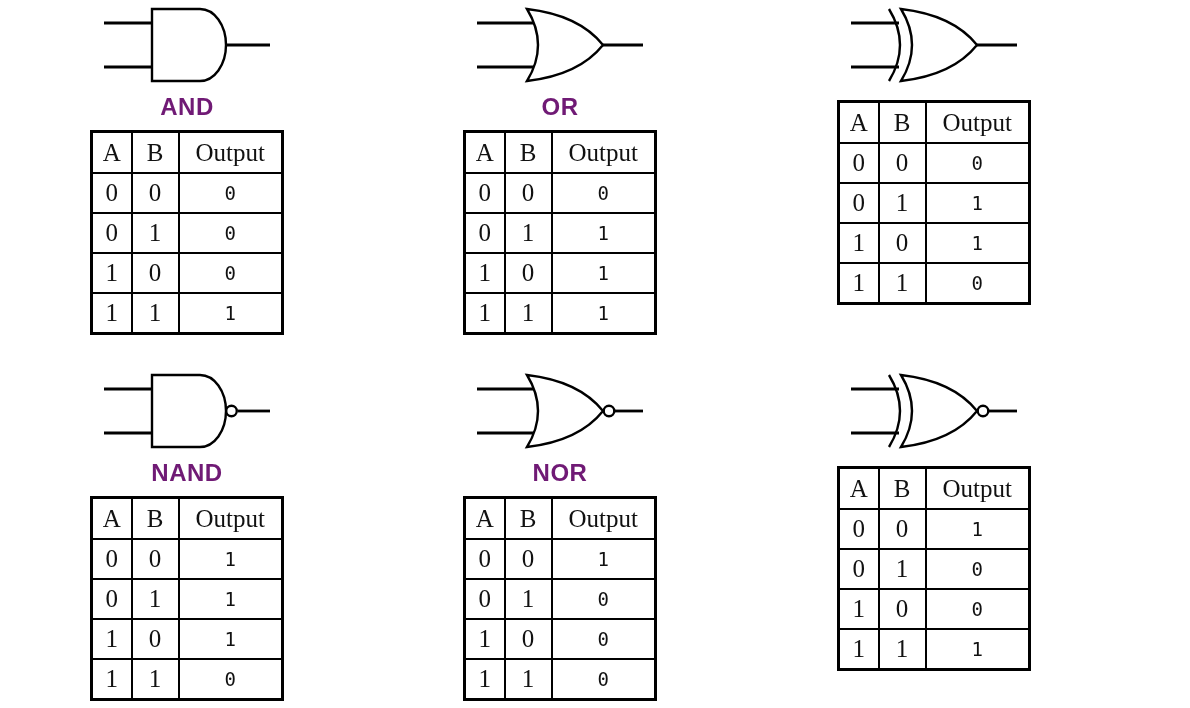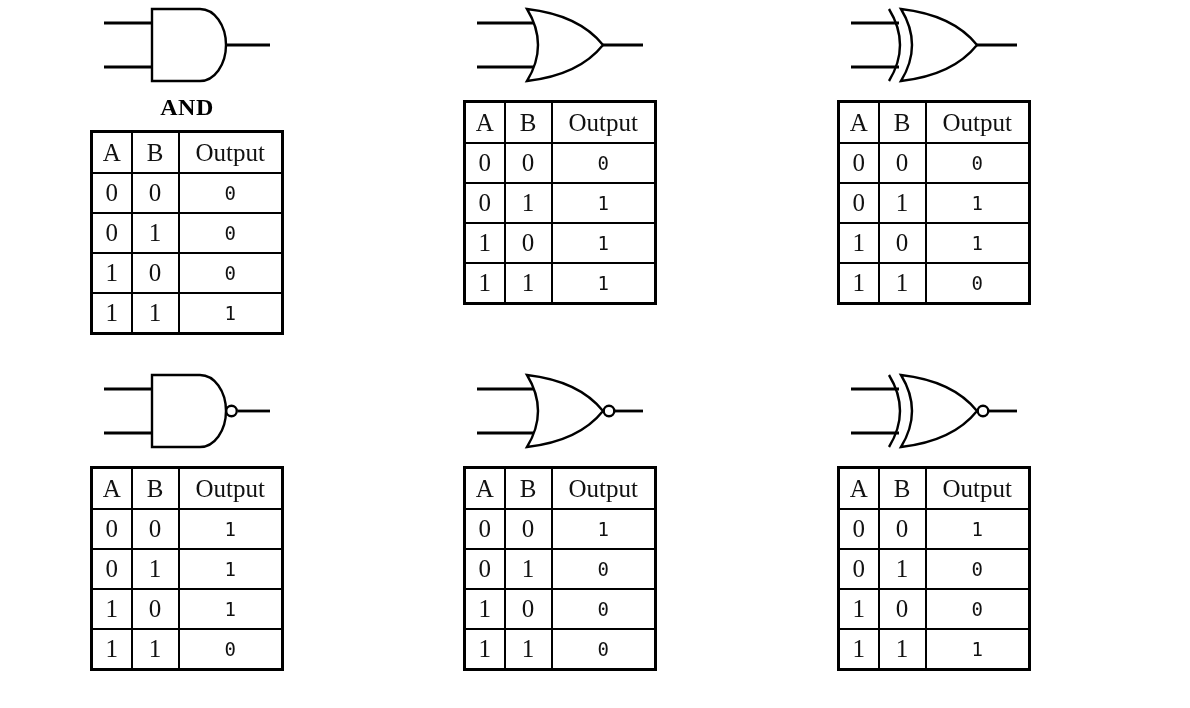--- a/index.html
+++ b/index.html
@@ -18,22 +18,21 @@
   .gate {
     display: block;
     margin: 0 auto;
   }
   .title {
     margin: 4px 0 0 0;
     font-size: 24px;
     line-height: 26px;
     font-weight: 700;
     letter-spacing: 0.5px;
-    color: #000000;
-    font-family: Liberation Serif, serif;
+    color: #701a75;
   }
   table.truth {
     border-collapse: collapse;
     table-layout: fixed;
     width: 194px;
     margin: 10px 0 0 0;
     border: 3px solid #000;
     background: #fff;
   }
   .truth col.cA { width: 40px; }
@@ -114,20 +113,21 @@
 
 <section class="cell" style="left:463px; top:2px;">
   <svg class="gate" viewBox="0 0 170 88" width="170" height="88">
     <g stroke="#000" stroke-width="2.8" fill="none">
       <line x1="2" y1="21" x2="60" y2="21"></line>
       <line x1="2" y1="65" x2="60" y2="65"></line>
       <line x1="127" y1="43" x2="168" y2="43"></line>
     </g>
     <path d="M52 7 Q104 13 128 43 Q104 73 52 79 Q74 43 52 7 Z" fill="#fff" stroke="#000" stroke-width="2.4"></path>
   </svg>
+  <h2 class="title">OR</h2>
   <table class="truth">
     <colgroup>
         <col class="cA">
         <col class="cB">
         <col class="cO">
       </colgroup>
     <thead>
       <tr>
         <th>A</th>
         <th>B</th>
@@ -210,20 +210,21 @@
 <section class="cell" style="left:90px; top:368px;">
   <svg class="gate" viewBox="0 0 170 88" width="170" height="88">
     <g stroke="#000" stroke-width="2.8" fill="none">
       <line x1="2" y1="21" x2="52" y2="21"></line>
       <line x1="2" y1="65" x2="52" y2="65"></line>
       <line x1="136" y1="43" x2="168" y2="43"></line>
     </g>
     <path d="M50 7 H98 A26 36 0 0 1 98 79 H50 Z" fill="#fff" stroke="#000" stroke-width="2.4"></path>
     <circle cx="129.5" cy="43" r="5.3" fill="#fff" stroke="#000" stroke-width="2.4"></circle>
   </svg>
+  <h2 class="title">NAND</h2>
   <table class="truth">
     <colgroup>
         <col class="cA">
         <col class="cB">
         <col class="cO">
       </colgroup>
     <thead>
       <tr>
         <th>A</th>
         <th>B</th>
@@ -258,20 +259,21 @@
 <section class="cell" style="left:463px; top:368px;">
   <svg class="gate" viewBox="0 0 170 88" width="170" height="88">
     <g stroke="#000" stroke-width="2.8" fill="none">
       <line x1="2" y1="21" x2="60" y2="21"></line>
       <line x1="2" y1="65" x2="60" y2="65"></line>
       <line x1="140" y1="43" x2="168" y2="43"></line>
     </g>
     <path d="M52 7 Q104 13 128 43 Q104 73 52 79 Q74 43 52 7 Z" fill="#fff" stroke="#000" stroke-width="2.4"></path>
     <circle cx="134" cy="43" r="5.3" fill="#fff" stroke="#000" stroke-width="2.4"></circle>
   </svg>
+  <h2 class="title">NOR</h2>
   <table class="truth">
     <colgroup>
         <col class="cA">
         <col class="cB">
         <col class="cO">
       </colgroup>
     <thead>
       <tr>
         <th>A</th>
         <th>B</th>

